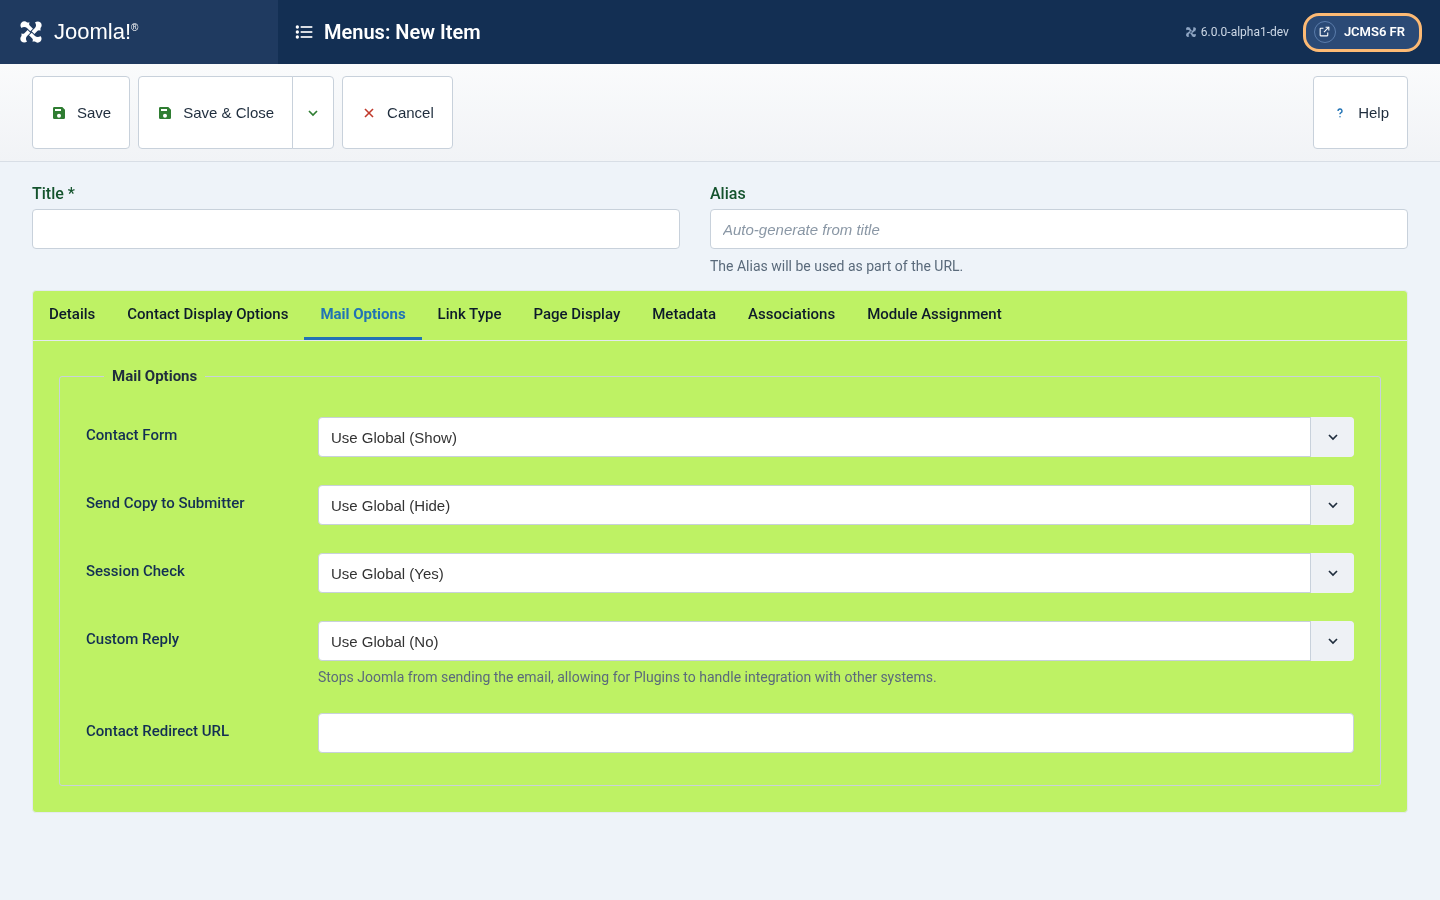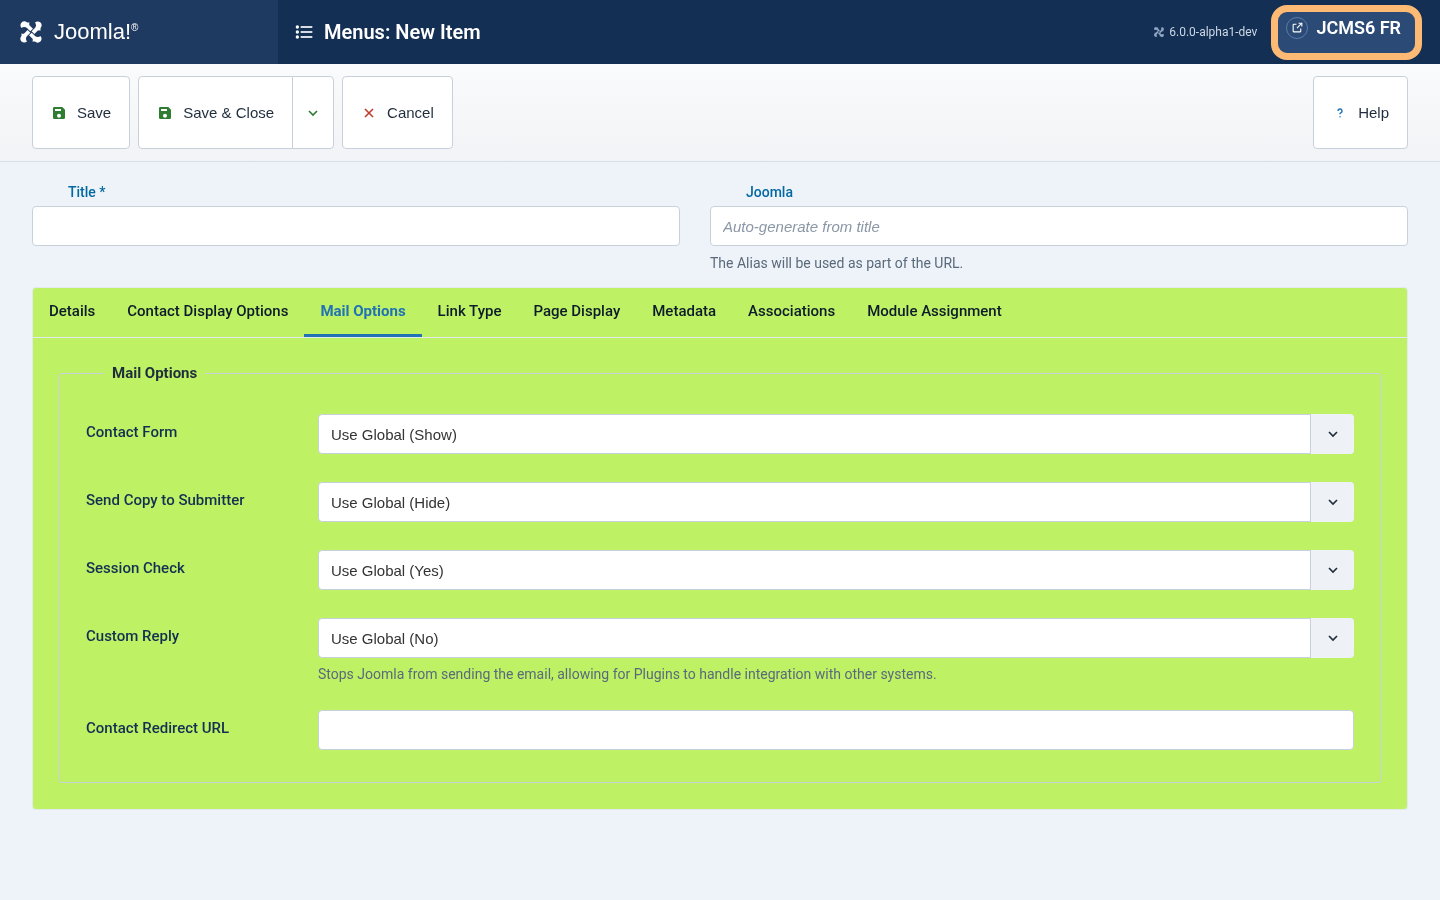--- a/index.html
+++ b/index.html
@@ -8,40 +8,40 @@
   
   .header { display: flex; align-items: center; background: #132f53; height: 64px; color: #fff; }
   .logo-zone { width: 278px; height: 64px; background: #1f3a60; display: flex; align-items: center; padding-left: 18px; text-align: center; }
   .logo-zone svg { width: 26px; height: 26px; margin-right: 10px; fill: #fff; }
   .logo-text { font-family: Arial, sans-serif; font-weight: 400; font-size: 22px; letter-spacing: 0px; color: #fff; }
   .logo-text .r { font-size: 10px; vertical-align: super; }
   .title-zone { flex: 1; display: flex; align-items: center; padding-left: 16px; font-size: 20px; font-weight: 600; }
   .title-zone .list-icon { margin-right: 10px; }
   .header-right { display: flex; align-items: center; gap: 14px; padding-right: 18px; }
   .version-badge { color: #cdd8e6; font-size: 12px; display: flex; align-items: center; gap: 4px; }
-  .site-chip { background: #2b4a76; color: #fff; border-radius: 16px; padding: 5px 14px 14px 8px; display: flex; align-items: center; gap: 8px; font-size: 18px; font-weight: 600; border: 7px solid #fdba74; }
+  .site-chip { background: #2b4a76; color: #fff; border-radius: 16px; padding: 5px 14px 6px 8px; display: flex; align-items: center; gap: 8px; font-size: 13px; font-weight: 600; border: 3px solid #fdba74; }
   .site-chip .circle { width: 22px; height: 22px; border-radius: 50%; border: 1px solid #5a7cab; display: flex; align-items: center; justify-content: center; }
 
   
   .toolbar { background: linear-gradient(#fafbfc, #f1f3f6); border-bottom: 1px solid #d8dee6; padding: 12px 32px; display: flex; align-items: center; gap: 8px; }
   .btn { background: #fff; border: 1px solid #c8d1db; border-radius: 4px; padding: 27px 18px; display: flex; align-items: center; gap: 10px; font-size: 15px; font-weight: 500; color: #1f2d3d; cursor: pointer; }
   .btn .ic-green { color: #2f7d32; }
   .btn .ic-red { color: #c0392b; }
   .btn .ic-blue { color: #2173b5; }
   .btn-group { display: flex; border-radius: 10px; }
   .btn-group .btn:first-child { border-top-right-radius: 0; border-bottom-right-radius: 0; }
   .btn-group .btn.split { border-top-left-radius: 0; border-bottom-left-radius: 0; margin-left: -1px; padding: 9px 12px; }
   .toolbar-spacer { flex: 1; }
 
   
   .head-fields { padding: 22px 32px 16px; display: flex; gap: 30px; }
   .field-block { display: flex; flex-direction: column; gap: 6px; }
   .field-block.title { flex: 0 0 648px; }
   .field-block.alias { flex: 1; }
-  .field-block label { font-weight: 500; color: #0369a1; font-size: 14px; margin-left: 36px; }
+  .field-block label { font-weight: 500; color: #14532d; font-size: 16px; }
   .input { height: 40px; background: #fff; border: 1px solid #c8d1db; border-radius: 4px; padding: 0 12px; font-size: 15px; color: #333; width: 100%; }
   .input::placeholder { color: #8a97a5; font-style: italic; }
   .hint { color: #5a6a7b; font-size: 14px; margin-top: 3px; }
 
   
   .card { background: #bef264; margin: 0 32px 32px; border-radius: 4px; border: 1px solid #e4e9f0; }
   .tabs { display: flex; border-bottom: 1px solid #e4e9f0; padding: 0; }
   .tab { padding: 14px 16px; font-size: 15px; font-weight: 500; color: #0d1b2a; cursor: pointer; border-bottom: 3px solid transparent; }
   .tab.active { color: #2173b5; border-bottom-color: #2173b5; font-weight: 700; }
 
@@ -137,21 +137,21 @@
     <span>Help</span>
   </button>
 </div>
 
 <div class="head-fields">
   <div class="field-block title">
     <label>Title *</label>
     <input class="input" type="text" value="" style="">
   </div>
   <div class="field-block alias">
-    <label>Joomla</label>
+    <label>Alias</label>
     <input class="input" type="text" placeholder="Auto-generate from title" style="">
     <div class="hint">The Alias will be used as part of the URL.</div>
   </div>
 </div>
 
 <div class="card">
   <div class="tabs">
     <div class="tab">Details</div>
     <div class="tab">Contact Display Options</div>
     <div class="tab active">Mail Options</div>

